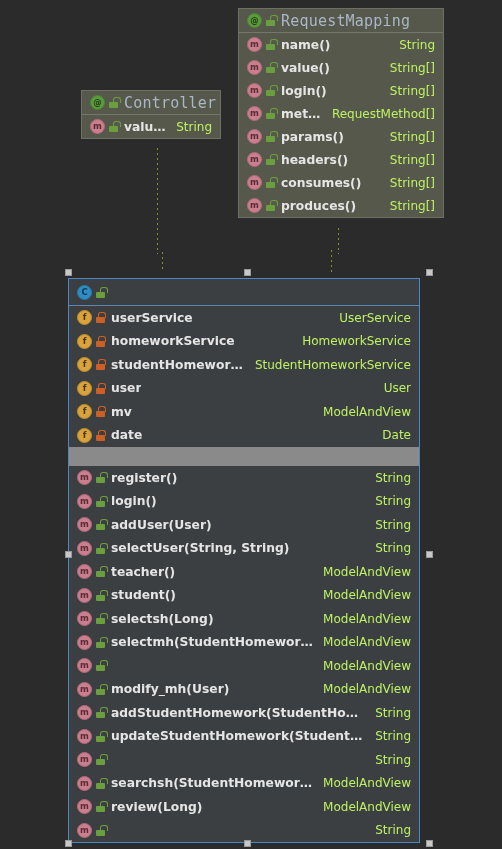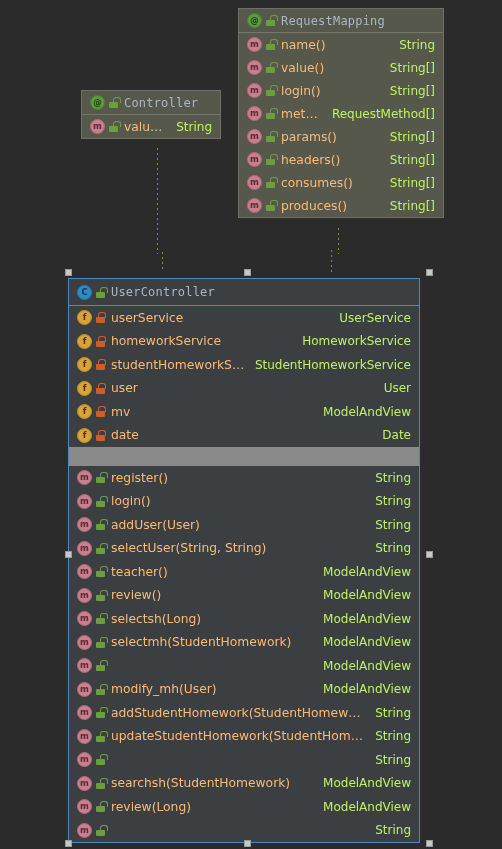--- a/index.html
+++ b/index.html
@@ -64,21 +64,21 @@
     display: flex;
     align-items: center;
     box-sizing: border-box;
     padding: 0 8px;
     height: 27px;
   }
   .node.anno .node-header { height: 24px; }
 
   .node-title {
     font-family: "DejaVu Sans Mono", "Liberation Mono", monospace;
-    font-size: 12px;
+    font-size: 15px;
     color: #a9b7c6;
     letter-spacing: 0.2px;
     white-space: nowrap;
   }
 
   .node-body {
     display: block;
   }
 
   .row {
@@ -86,24 +86,25 @@
     align-items: center;
     box-sizing: border-box;
     height: 23px;
     padding: 0 8px 0 8px;
     white-space: nowrap;
   }
   .node.cls .row { height: 23.5px; }
 
   .row .name {
     font-size: 12.3px;
-    color: #fdba74;
+    color: #e5e5e5;
     flex: 0 1 auto;
     overflow: hidden;
     text-overflow: ellipsis;
+    font-weight: bold;
   }
   .row .type {
     font-size: 12px;
     color: #bef264;
     margin-left: auto;
     padding-left: 10px;
     flex: 0 0 auto;
   }
 
   
@@ -296,21 +297,20 @@
     </div>
   </div>
 
   <div class="node cls" style="left:68px; top:278px; width:352px;">
     <div class="node-header">
       <span class="ico ico-round ico-class">C</span>
       <span class="ico ico-lock lock-public">
         <span class="shackle"></span>
           <span class="body"></span>
       </span>
-      <span class="node-title">UserController</span>
     </div>
 
     <div class="node-body">
       <div class="row">
         <span class="ico ico-round ico-field">f</span>
         <span class="ico ico-lock lock-private">
             <span class="shackle"></span>
             <span class="body"></span>
           </span>
         <span class="name">userService</span>
@@ -410,21 +410,21 @@
           </span>
         <span class="name">teacher()</span>
         <span class="type">ModelAndView</span>
       </div>
       <div class="row">
         <span class="ico ico-round ico-method">m</span>
         <span class="ico ico-lock lock-public">
             <span class="shackle"></span>
             <span class="body"></span>
           </span>
-        <span class="name">review()</span>
+        <span class="name">student()</span>
         <span class="type">ModelAndView</span>
       </div>
       <div class="row">
         <span class="ico ico-round ico-method">m</span>
         <span class="ico ico-lock lock-public">
             <span class="shackle"></span>
             <span class="body"></span>
           </span>
         <span class="name">selectsh(Long)</span>
         <span class="type">ModelAndView</span>

